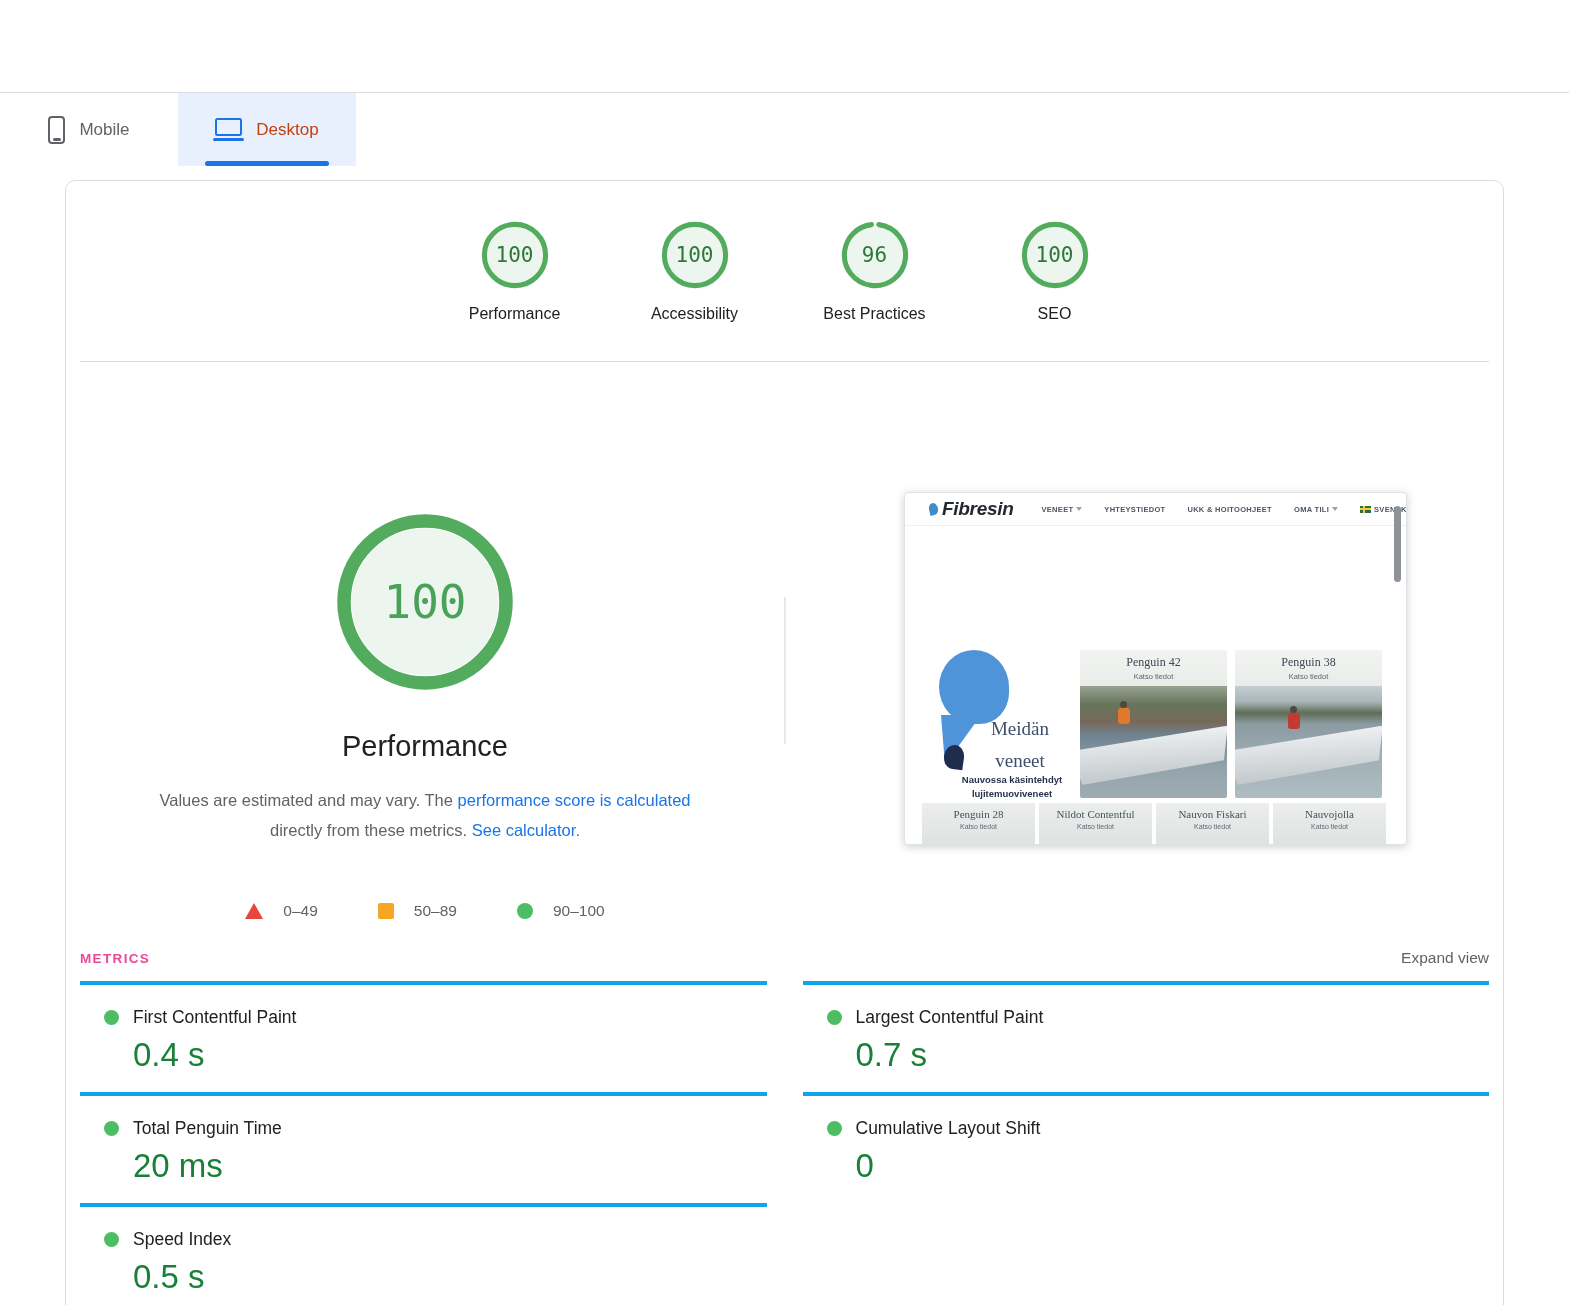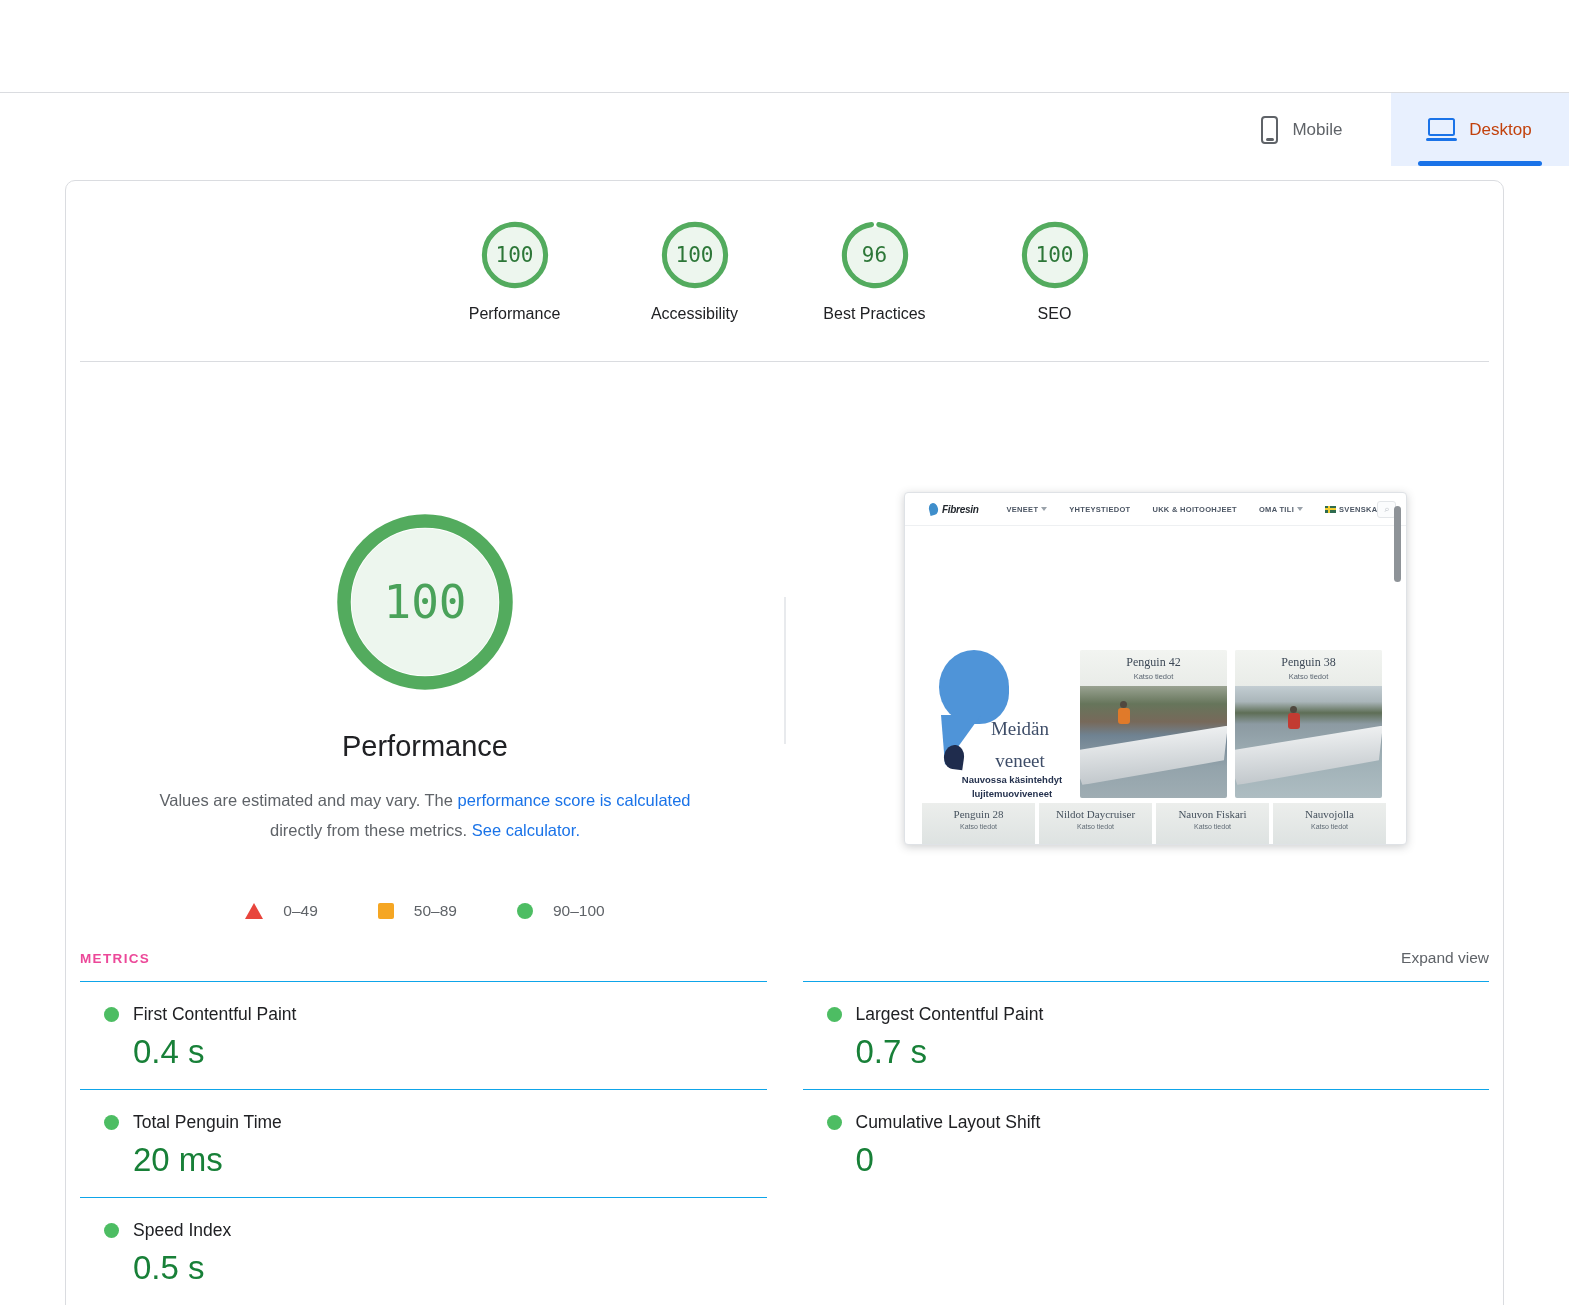--- a/index.html
+++ b/index.html
@@ -2,21 +2,21 @@
 <html><head>
 <meta charset="utf-8">
 <style>
   * { margin:0; padding:0; box-sizing:border-box; }
   html,body { background:#fff; }
   body { width:1569px; height:1305px; overflow:hidden; font-family:"Liberation Sans", sans-serif; color:#202124; }
   .page { position:relative; width:1569px; height:1305px; }
 
   
   .top-strip { height:93px; border-bottom:1px solid #dadce0; background:#fff; }
-  .tabs-row { display:flex; justify-content:flex-end;padding-left:31px; }
+  .tabs-row { display:flex; justify-content:flex-start; }
   .tab { height:73px; width:178px; display:flex; align-items:center; justify-content:center; gap:14px; position:relative; cursor:pointer; }
   .tab.active { background:#e8f0fe; }
   .tab-label { font-size:17px; color:#5f6368; }
   .tab.active .tab-label { color:#c2410c; }
   .tab-underline { position:absolute; bottom:0; left:50%; transform:translateX(-50%); width:124px; height:5px; background:#1a73e8; border-radius:5px; }
   .phone-icon { width:17px; height:28px; border:2.5px solid #5f6368; border-radius:4px; position:relative; }
   .phone-icon::after { content:""; position:absolute; bottom:1px; left:50%; transform:translateX(-50%); width:8px; height:2.5px; background:#5f6368; border-radius:2px; }
   .laptop-icon { width:27px; height:18px; border:2.5px solid #1a73e8; border-radius:2.5px; position:relative; margin-bottom:6px; }
   .laptop-icon::after { content:""; position:absolute; left:-4px; right:-4px; bottom:-7px; height:2.5px; background:#1a73e8; border-radius:2px; }
 
@@ -51,21 +51,21 @@
   .shape-triangle { width:0; height:0; border-left:9px solid transparent; border-right:9px solid transparent; border-bottom:16px solid #e8453c; }
   .shape-square { width:16px; height:16px; background:#f5a623; border-radius:2px; }
   .shape-circle { width:16px; height:16px; background:#4dbd63; border-radius:50%; }
   .vdivider { position:absolute; left:718px; top:235px; width:2px; height:147px; background:#e8eaed; }
 
   
   .thumb { position:absolute; left:838px; top:130px; width:503px; height:353px; background:#fff; border:1px solid #dfe2e6; border-radius:4px; box-shadow:0 2px 8px rgba(60,64,67,.25); overflow:hidden; cursor:pointer; }
   .mini-header { height:33px; border-bottom:1px solid #eef0f2; display:flex; align-items:center; padding:0 18px 0 24px; }
   .mini-logo { display:flex; align-items:center; gap:4px; }
   .mini-logo-drop { width:9px; height:12px; background:#3f8ecb; border-radius:50% 50% 50% 0; transform:rotate(-14deg); }
-  .mini-logo-text { font-size:10px; font-weight:800; font-style:italic; color:#23282e; letter-spacing:-.3px; }
+  .mini-logo-text { font-size:19px; font-weight:800; font-style:italic; color:#23282e; letter-spacing:-.3px; }
   .mini-nav { display:flex; align-items:center; gap:22px; margin-left:28px; }
   .tnav { display:flex; align-items:center; gap:3px; font-size:7.5px; font-weight:700; color:#4b5563; letter-spacing:.04em; white-space:nowrap; }
   .mini-caret { width:0; height:0; border-left:3px solid transparent; border-right:3px solid transparent; border-top:4px solid #9aa2aa; }
   .mini-flag { width:11px; height:7px; background:
       linear-gradient(#f2cf33,#f2cf33) 3px 0/2px 100% no-repeat,
       linear-gradient(#f2cf33,#f2cf33) 0 2.5px/100% 2px no-repeat, #2d6b4f; }
   .mini-search { margin-left:auto; width:82px; height:17px; border:1px solid #e3e6e9; border-radius:3px; background:#fbfcfd; display:flex; align-items:center; gap:4px; padding:0 6px; }
   .mini-search-glyph { font-size:9px; color:#b6bcc3; line-height:1; }
   .mini-scrollbar { position:absolute; right:5px; top:13px; width:7px; height:76px; background:#8e9398; border-radius:4px; }
 
@@ -93,21 +93,21 @@
   .bcard { position:absolute; top:310px; width:113px; height:43px; background:linear-gradient(180deg,#eceeec,#dde2e1); text-align:center; }
   .bcard.b1{left:17px;} .bcard.b2{left:134px;} .bcard.b3{left:251px;} .bcard.b4{left:368px;}
   .bcard-title { padding-top:5px; font-family:"Liberation Serif", serif; font-size:11px; color:#46525e; }
   .bcard-cta { margin-top:3px; font-size:7px; color:#5f6a74; }
 
   
   .metrics-header { display:flex; justify-content:space-between; align-items:center; margin:8px 14px 0; height:22px; }
   .metrics-heading { font-size:13.5px; font-weight:700; letter-spacing:.1em; color:#ec4899; }
   .expand-view { font-size:15.5px; color:#5f6368; cursor:pointer; }
   .metrics-grid { display:grid; grid-template-columns:1fr 1fr; column-gap:36px; margin:12px 14px 0; }
-  .metric { border-top:1px solid #0ea5e9; padding:22px 0 16px 24px; }
+  .metric { border-top:4px solid #0ea5e9; padding:22px 0 16px 24px; }
   .metric-head { display:flex; align-items:center; gap:14px; }
   .dot { width:15px; height:15px; border-radius:50%; background:#4dbd63; flex:none; }
   .metric-label { font-size:17.5px; color:#202124; }
   .metric-value { margin-left:29px; margin-top:6px; font-size:33px; line-height:42px; color:#188038; }
 </style>
 </head>
 <body>
 
 <div class="page">
 
@@ -263,21 +263,21 @@
           <div class="photo p2">
               <span class="person"></span>
             </div>
         </div>
 
         <div class="bcard b1">
           <div class="bcard-title">Penguin 28</div>
           <div class="bcard-cta">Katso tiedot</div>
         </div>
         <div class="bcard b2">
-          <div class="bcard-title">Nildot Daycruiser</div>
+          <div class="bcard-title">Nildot Contentful</div>
           <div class="bcard-cta">Katso tiedot</div>
         </div>
         <div class="bcard b3">
           <div class="bcard-title">Nauvon Fiskari</div>
           <div class="bcard-cta">Katso tiedot</div>
         </div>
         <div class="bcard b4">
           <div class="bcard-title">Nauvojolla</div>
           <div class="bcard-cta">Katso tiedot</div>
         </div>

